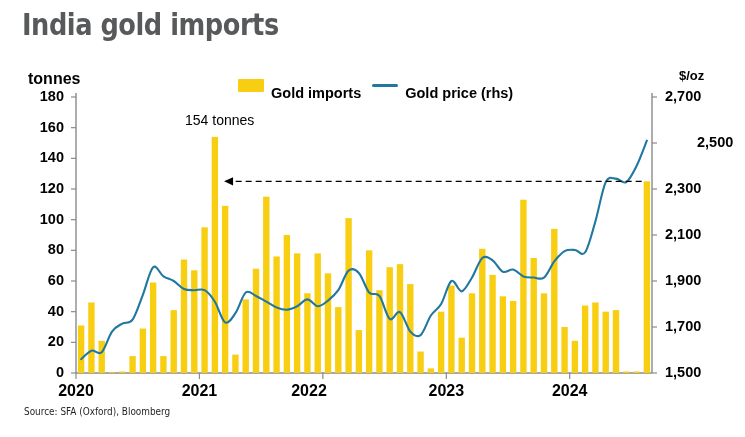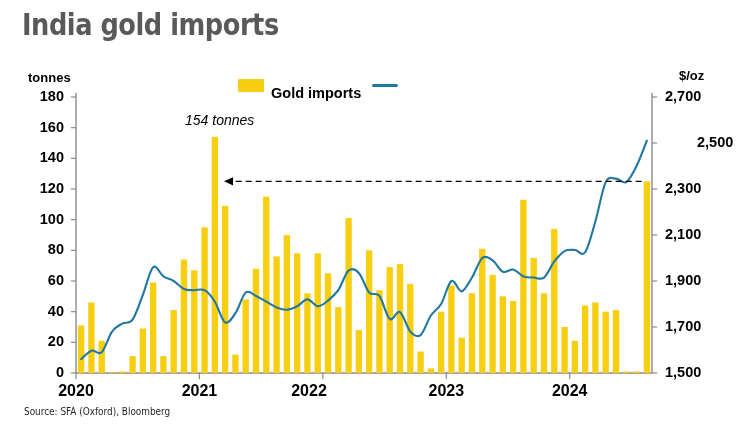--- a/index.html
+++ b/index.html
@@ -13,21 +13,21 @@
   #chart-root{position:absolute;left:0;top:0;width:745px;height:437px;}
   .title{
     position:absolute;left:22px;top:6px;
     font-family:"DejaVu Sans Condensed","Liberation Sans",sans-serif;
     font-size:31px;font-weight:bold;color:#58595b;
     letter-spacing:-0.5px;
     transform:scaleX(0.92);transform-origin:left top;
   }
   .axis-unit-left{
     position:absolute;left:28px;top:70px;
-    font-size:13px;font-weight:bold;color:#000;
+    font-size:16px;font-weight:bold;color:#000;
   }
   .axis-unit-right{
     position:absolute;left:679px;top:68px;
     font-size:13px;font-weight:bold;color:#000;
   }
   .legend{position:absolute;left:238px;top:70px;display:flex;align-items:center;gap:11px;}
   .legend-item{display:flex;align-items:center;gap:7px;}
   .legend-swatch{width:26px;height:13px;border-radius:1px;}
   .legend-line{width:26px;height:3px;border-radius:2px;}
   .legend-label{font-size:14.5px;font-weight:bold;color:#000;white-space:nowrap;margin-top:15px;}
@@ -43,21 +43,21 @@
     position:absolute;text-align:center;width:70px;
     font-size:16px;font-weight:bold;color:#000;
   }
   .source{
     position:absolute;left:24px;top:405px;
     font-family:"DejaVu Sans Condensed","Liberation Sans",sans-serif;
     font-size:11px;color:#231f20;
     transform:scaleX(0.9);transform-origin:left top;
   }
   .annot{
-    position:absolute;font-size:14px;font-style:italic;font-weight:500;color:#000;white-space:nowrap;
+    position:absolute;font-size:14px;font-weight:500;color:#000;white-space:nowrap;
   }
   #annot-peak{left:185px;top:112px;}
   #annot-aug{left:470px;top:158px;}
   svg{position:absolute;left:0;top:0;}
 </style>
 </head>
 <body>
 
 <div id="chart-root">
 
@@ -66,20 +66,21 @@
   <div class="axis-unit-left">tonnes</div>
   <div class="axis-unit-right">$/oz</div>
 
   <div class="legend">
     <div class="legend-item">
       <span class="legend-swatch" style="background: rgb(248, 206, 18);"></span>
       <span class="legend-label">Gold imports</span>
     </div>
     <div class="legend-item">
       <span class="legend-line" style="background: rgb(32, 119, 160);"></span>
+      <span class="legend-label">Gold price (rhs)</span>
     </div>
   </div>
 
   <div class="annot" id="annot-peak">154 tonnes</div>
 
   <svg id="plot" width="745" height="437">
       <line x1="76" y1="93" x2="76" y2="373" stroke="#8a8a8a" stroke-width="1.4"></line>
       <line x1="652" y1="93" x2="652" y2="373" stroke="#8a8a8a" stroke-width="1.4"></line>
       <line x1="76" y1="373" x2="652" y2="373" stroke="#8a8a8a" stroke-width="1.4"></line>
       <line x1="71" y1="373" x2="76" y2="373" stroke="#8a8a8a" stroke-width="1.2"></line>

